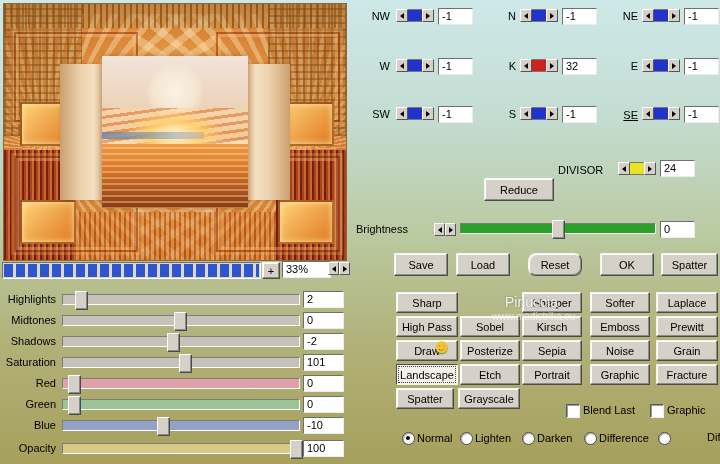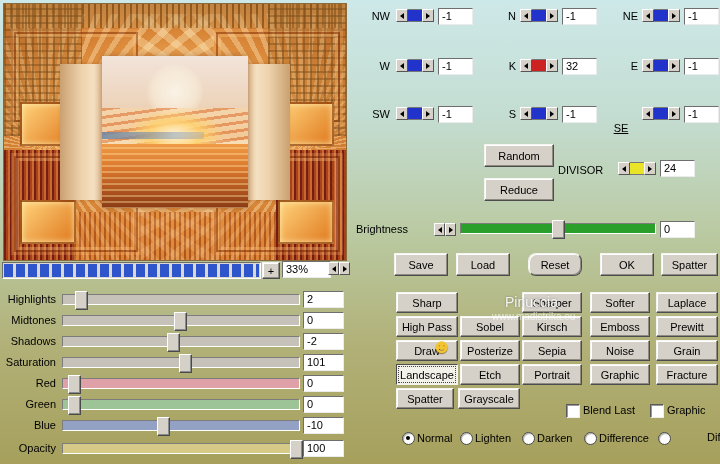--- a/index.html
+++ b/index.html
@@ -247,29 +247,28 @@
   <div class="valbox" style="left:438px;top:106px;width:30px;">-1</div>
 
   <span class="lbl" style="left:482px;top:107px;width:34px;text-align:right;">S</span>
   <div class="spin" style="left:520px;top:107px;">
     <span class="sp sp-l"></span>
       <span class="mid mid-blue"></span>
       <span class="sp sp-r"></span>
   </div>
   <div class="valbox" style="left:562px;top:106px;width:30px;">-1</div>
 
-  <span class="lbl" style="left:604px;top:121px;width:34px;text-align:center;text-decoration:underline;">SE</span>
+  <span class="lbl" style="left:604px;top:108px;width:34px;text-align:right;text-decoration:underline;">SE</span>
   <div class="spin" style="left:642px;top:107px;">
     <span class="sp sp-l"></span>
       <span class="mid mid-blue"></span>
       <span class="sp sp-r"></span>
   </div>
   <div class="valbox" style="left:684px;top:106px;width:30px;">-1</div>
 
-  <div class="btn" style="left:484px;top:144px;width:68px;height:21px;">Random</div>
   <div class="btn" style="left:484px;top:178px;width:68px;height:21px;">Reduce</div>
   <span class="lbl" style="left:558px;top:163px;width:56px;">DIVISOR</span>
   <div class="spin" style="left:618px;top:162px;">
     <span class="sp sp-l"></span>
       <span class="mid mid-yellow"></span>
       <span class="sp sp-r"></span>
   </div>
   <div class="valbox" style="left:660px;top:160px;width:30px;">24</div>
 
   <span class="lbl" style="left:356px;top:222px;">Brightness</span>

